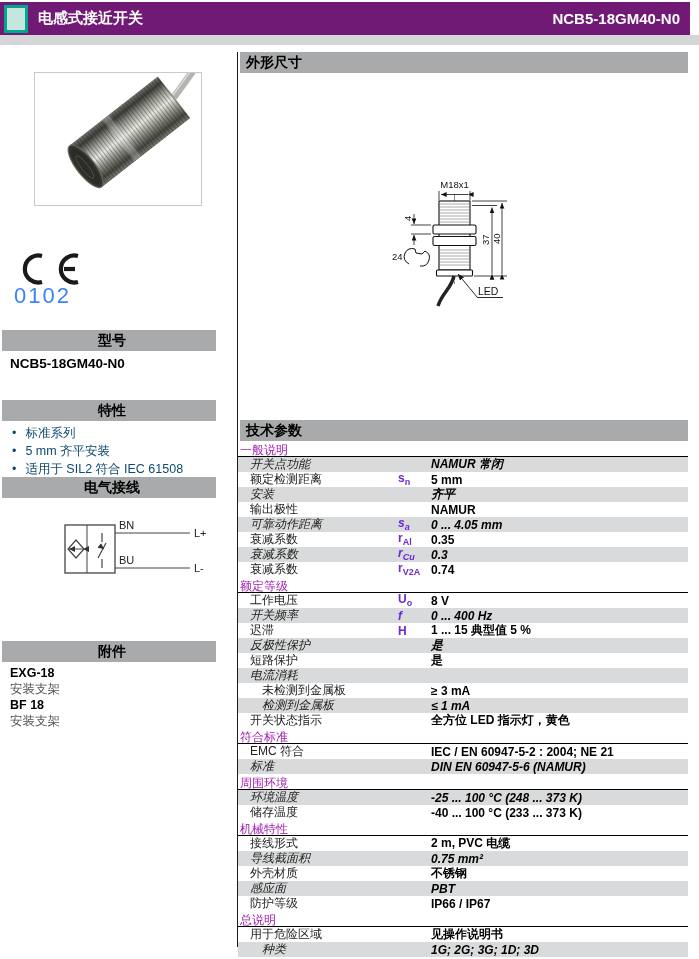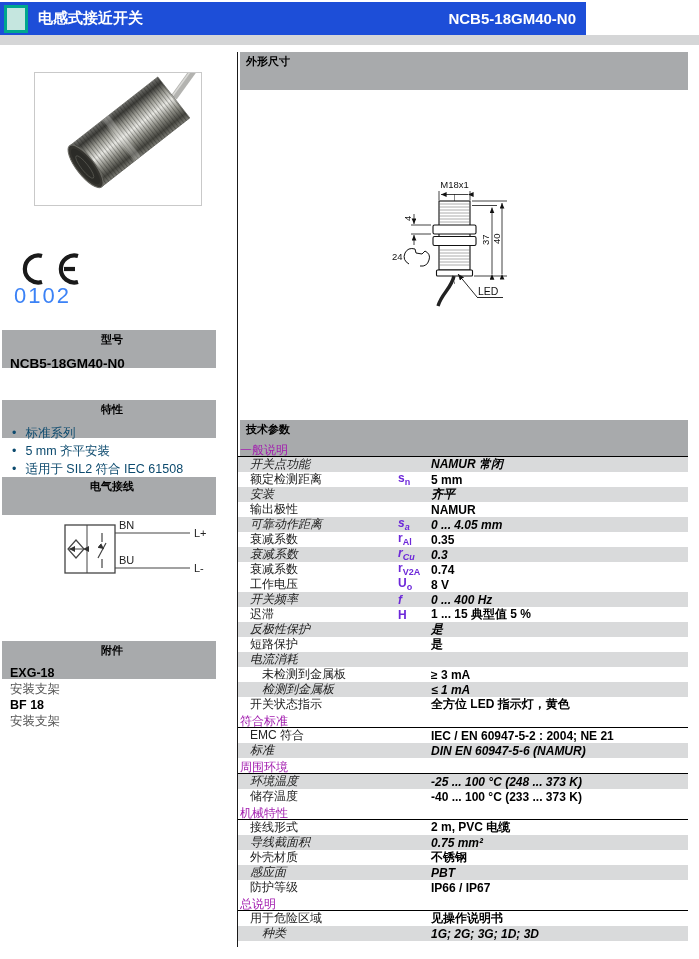--- a/index.html
+++ b/index.html
@@ -1,27 +1,27 @@
 <!DOCTYPE html>
 <html><head>
 <meta charset="utf-8">
 <style>
   html,body{margin:0;padding:0;background:#fff;}
   .page{position:relative;width:699px;height:959px;background:#fff;overflow:hidden;
         font-family:"Liberation Sans",sans-serif;color:#1a1a1a;}
   
-  .topbar{position:absolute;left:0;top:2px;width:586px;height:33px;background:#1d4ed8;
+  .topbar{position:absolute;left:0;top:2px;width:690px;height:33px;background:#701a75;
           display:flex;align-items:center;}
   .logo{width:18px;height:22px;background:#c5e6df;border:3px solid #00a78e;margin:0 10px 0 4px;}
   .topbar .title{color:#fff;font-weight:bold;font-size:15px;}
   .topbar .pn{margin-left:auto;color:#fff;font-weight:bold;font-size:15px;padding-right:10px;}
   .substrip{position:absolute;left:0;top:35px;width:699px;height:10px;background:#d5d6d7;}
   
-  .bar{position:absolute;background:#a8aaac;font-weight:bold;font-size:11px;color:#000;
-       box-sizing:border-box;padding:2px 0 0 6px;height:38px;}
+  .bar{position:absolute;background:#a8aaac;font-weight:bold;font-size:14px;color:#000;
+       box-sizing:border-box;padding:2px 0 0 6px;height:21px;}
   .bar.l{left:2px;width:214px;text-align:center;}
   .bar.r{left:240px;width:448px;}
   
   .photo-frame{position:absolute;left:34px;top:72px;width:166px;height:132px;border:1px solid #c9c9c9;}
   .ce{position:absolute;left:12px;top:252px;}
   .ce-num{position:absolute;left:14px;top:283px;font-size:22px;letter-spacing:2px;color:#3b82f6;}
   .model-value{position:absolute;left:10px;top:356px;font-weight:bold;font-size:13.5px;color:#000;}
   .features-list{position:absolute;left:12px;top:424px;margin:0;padding:0;list-style:none;}
   .features-list li{font-size:12.5px;line-height:18px;color:#0c4a6e;}
   .features-list li::before{content:"•";margin-right:9px;}
@@ -237,20 +237,21 @@
       <div class="trow shaded">
         <span class="tlabel">衰减系数</span>
         <span class="tsym">r<sub>Cu</sub></span>
         <span class="tval">0.3</span>
       </div>
       <div class="trow">
         <span class="tlabel">衰减系数</span>
         <span class="tsym">r<sub>V2A</sub></span>
         <span class="tval">0.74</span>
       </div>
+      <div class="sec-header">额定等级</div>
       <div class="trow">
         <span class="tlabel">工作电压</span>
         <span class="tsym">U<sub>o</sub></span>
         <span class="tval">8 V</span>
       </div>
       <div class="trow shaded">
         <span class="tlabel">开关频率</span>
         <span class="tsym">f</span>
         <span class="tval">0 ... 400 Hz</span>
       </div>

